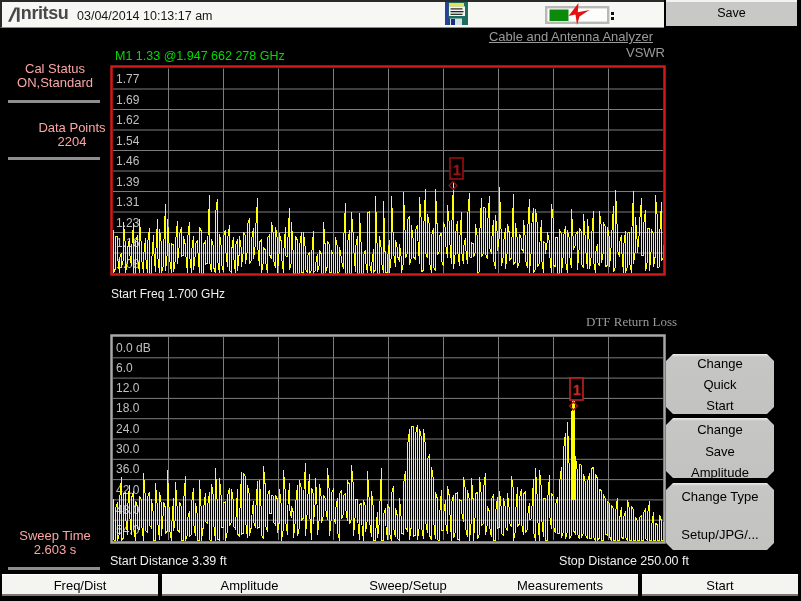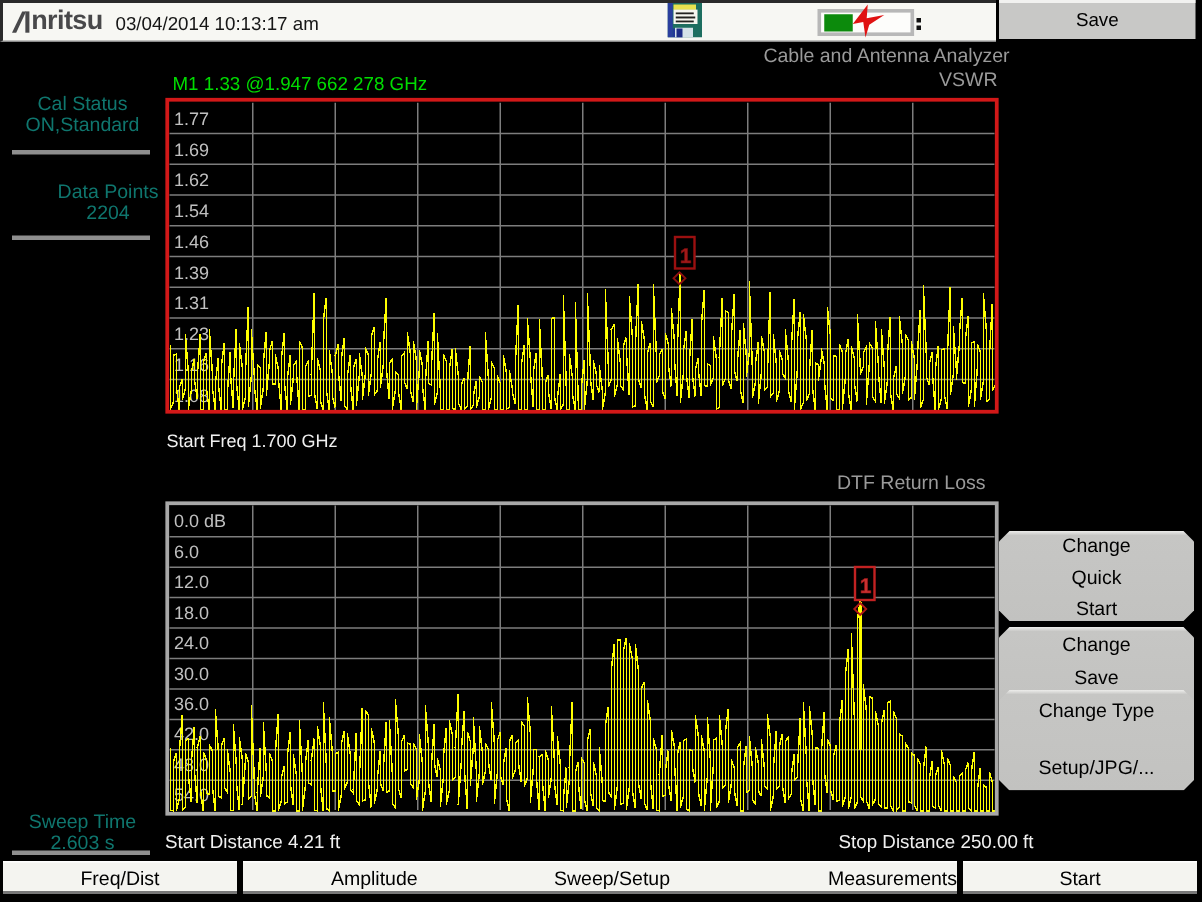--- a/index.html
+++ b/index.html
@@ -2,26 +2,26 @@
 <html><head><meta charset="utf-8">
 <style>
 * { margin:0; padding:0; box-sizing:border-box; -webkit-font-smoothing:antialiased; }
 html,body { width:801px; height:601px; background:#000; font-family:"Liberation Sans",sans-serif; }
 #page { position:relative; width:801px; height:601px; background:#000; overflow:hidden; }
 .abs { position:absolute; }
 #topbar { left:0; top:0; width:664px; height:28px; background:#f7f7f3;
   border-top:2px solid #2a2a2a; border-left:2px solid #2a2a2a; border-bottom:1px solid #8a8a8a; }
 #save { left:666px; top:0; width:131px; height:26px; background:#c8c8c6; border-top:2px solid #f2f2f0;
   text-align:center; font-size:12.5px; color:#000; line-height:22px; }
-.side { left:0; width:110px; text-align:center; color:#0f766e; font-size:13px; line-height:13.5px; }
+.side { left:0; width:110px; text-align:center; color:#fca5a5; font-size:13px; line-height:13.5px; }
 .sep { left:8px; width:92px; height:3px; background:#8e8e8e; }
 .cap { color:#9a9a9a; font-size:13px; }
 .rt { text-align:right; }
 .wh { color:#f0f0f0; font-size:12px; }
-.menubtn { left:666px; width:130px; background:linear-gradient(180deg,#ededeb 0,#c6c6c4 3px,#c2c2c0 100%); color:#000; font-size:13px; text-align:center;
+.menubtn { left:666px; width:108px; background:linear-gradient(180deg,#ededeb 0,#c6c6c4 3px,#c2c2c0 100%); color:#000; font-size:13px; text-align:center;
   clip-path:polygon(7px 0, calc(100% - 7px) 0, 100% 7px, 100% calc(100% - 7px), calc(100% - 7px) 100%, 7px 100%, 0 calc(100% - 7px), 0 7px); }
 .mline { position:absolute; left:0; width:100%; text-align:center; }
 .bbtn { top:574px; height:22px; background:#f4f4f0; color:#000; font-size:13px; text-align:center;
   line-height:21px; border-top:1px solid #fff; border-bottom:2px solid #777; }
 </style></head>
 <body>
 <div id="page">
   <div class="abs" id="topbar"></div>
   <div class="abs" style="left:8px; top:4px;"><svg width="14" height="20" viewBox="0 0 14 20" xmlns="http://www.w3.org/2000/svg">
 <g fill="#48484a">
@@ -48,29 +48,29 @@
 <path d="M34.5,3 L24.5,16 L31.5,14.6 L33,25 L35.5,16.5 L45.5,10 L33.8,12.2 Z" fill="#e01212"></path>
 </svg></div>
   <div class="abs" style="left:611px; top:12px; width:3px; height:3px; background:#111;"></div>
   <div class="abs" style="left:611px; top:17px; width:3px; height:3px; background:#111;"></div>
   <div class="abs" id="save">Save</div>
 
   <div class="abs side" style="top:62px;">Cal Status<br>ON,Standard</div>
   <div class="abs sep" style="top:100px;"></div>
   <div class="abs side" style="top:121px;padding-left:34px;">Data Points<br>2204</div>
   <div class="abs sep" style="top:157px;"></div>
-  <div class="abs side" style="top:529px;margin-top:12px;">Sweep Time<br>2.603 s</div>
+  <div class="abs side" style="top:529px;">Sweep Time<br>2.603 s</div>
   <div class="abs sep" style="top:567px;"></div>
 
-  <div class="abs cap rt" style="left:308px; top:29px; width:365px;">Cable and Antenna Analyzer</div>
+  <div class="abs cap rt" style="left:288px; top:29px; width:365px;text-decoration:underline;">Cable and Antenna Analyzer</div>
   <div class="abs cap rt" style="left:300px; top:45px; width:365px;">VSWR</div>
-  <div class="abs cap rt" style="left:292px; top:314px; width:365px;">DTF Return Loss</div>
+  <div class="abs cap rt" style="left:312px; top:314px; width:365px;font-family:Liberation Serif, serif;">DTF Return Loss</div>
   <div class="abs" style="left:115px; top:49px; font-size:12.5px; color:#00dc00;">M1 1.33 @1.947 662 278 GHz</div>
   <div class="abs wh" style="left:111px; top:287px;">Start Freq 1.700 GHz</div>
-  <div class="abs wh" style="left:110px; top:554px; font-size:12.5px;">Start Distance 4.21 ft</div>
+  <div class="abs wh" style="left:110px; top:554px; font-size:12.5px;">Start Distance 3.39 ft</div>
   <div class="abs wh rt" style="left:424px; top:554px; width:265px; font-size:12.5px;">Stop Distance 250.00 ft</div>
 
   <div class="abs" style="left:0; top:0;"><svg id="charts" width="801" height="601" viewBox="0 0 801 601" xmlns="http://www.w3.org/2000/svg">
 <g stroke="#7d7d7d" stroke-width="1">
 <line x1="113" y1="89.0" x2="663" y2="89.0"></line>
 <line x1="113" y1="109.5" x2="663" y2="109.5"></line>
 <line x1="113" y1="130.0" x2="663" y2="130.0"></line>
 <line x1="113" y1="150.5" x2="663" y2="150.5"></line>
 <line x1="113" y1="171.0" x2="663" y2="171.0"></line>
 <line x1="113" y1="191.5" x2="663" y2="191.5"></line>
@@ -145,22 +145,22 @@
   <div class="abs menubtn" style="top:354px; height:60px;">
       <div class="mline" style="top:1.5px;">Change</div>
       <div class="mline" style="top:23px;">Quick</div>
       <div class="mline" style="top:44px;">Start</div>
     </div>
   <div class="abs menubtn" style="top:418px; height:60px;">
       <div class="mline" style="top:4px;">Change</div>
       <div class="mline" style="top:26px;">Save</div>
       <div class="mline" style="top:47px;">Amplitude</div>
     </div>
-  <div class="abs menubtn" style="top:460px; height:67px;padding-left:28px;">
+  <div class="abs menubtn" style="top:483px; height:67px;padding-left:28px;">
       <div class="mline" style="top:6px;">Change Type</div>
       <div class="mline" style="top:44px;">Setup/JPG/...</div>
     </div>
 
   <div class="abs bbtn" style="left:2px; width:156px;">Freq/Dist</div>
   <div class="abs bbtn" style="left:162px; width:175px;">Amplitude</div>
   <div class="abs bbtn" style="left:322px; width:172px;">Sweep/Setup</div>
-  <div class="abs bbtn" style="left:482px; width:156px;text-align:right;">Measurements</div>
+  <div class="abs bbtn" style="left:482px; width:156px;">Measurements</div>
   <div class="abs bbtn" style="left:642px; width:156px;">Start</div>
 </div>
 </body></html>

